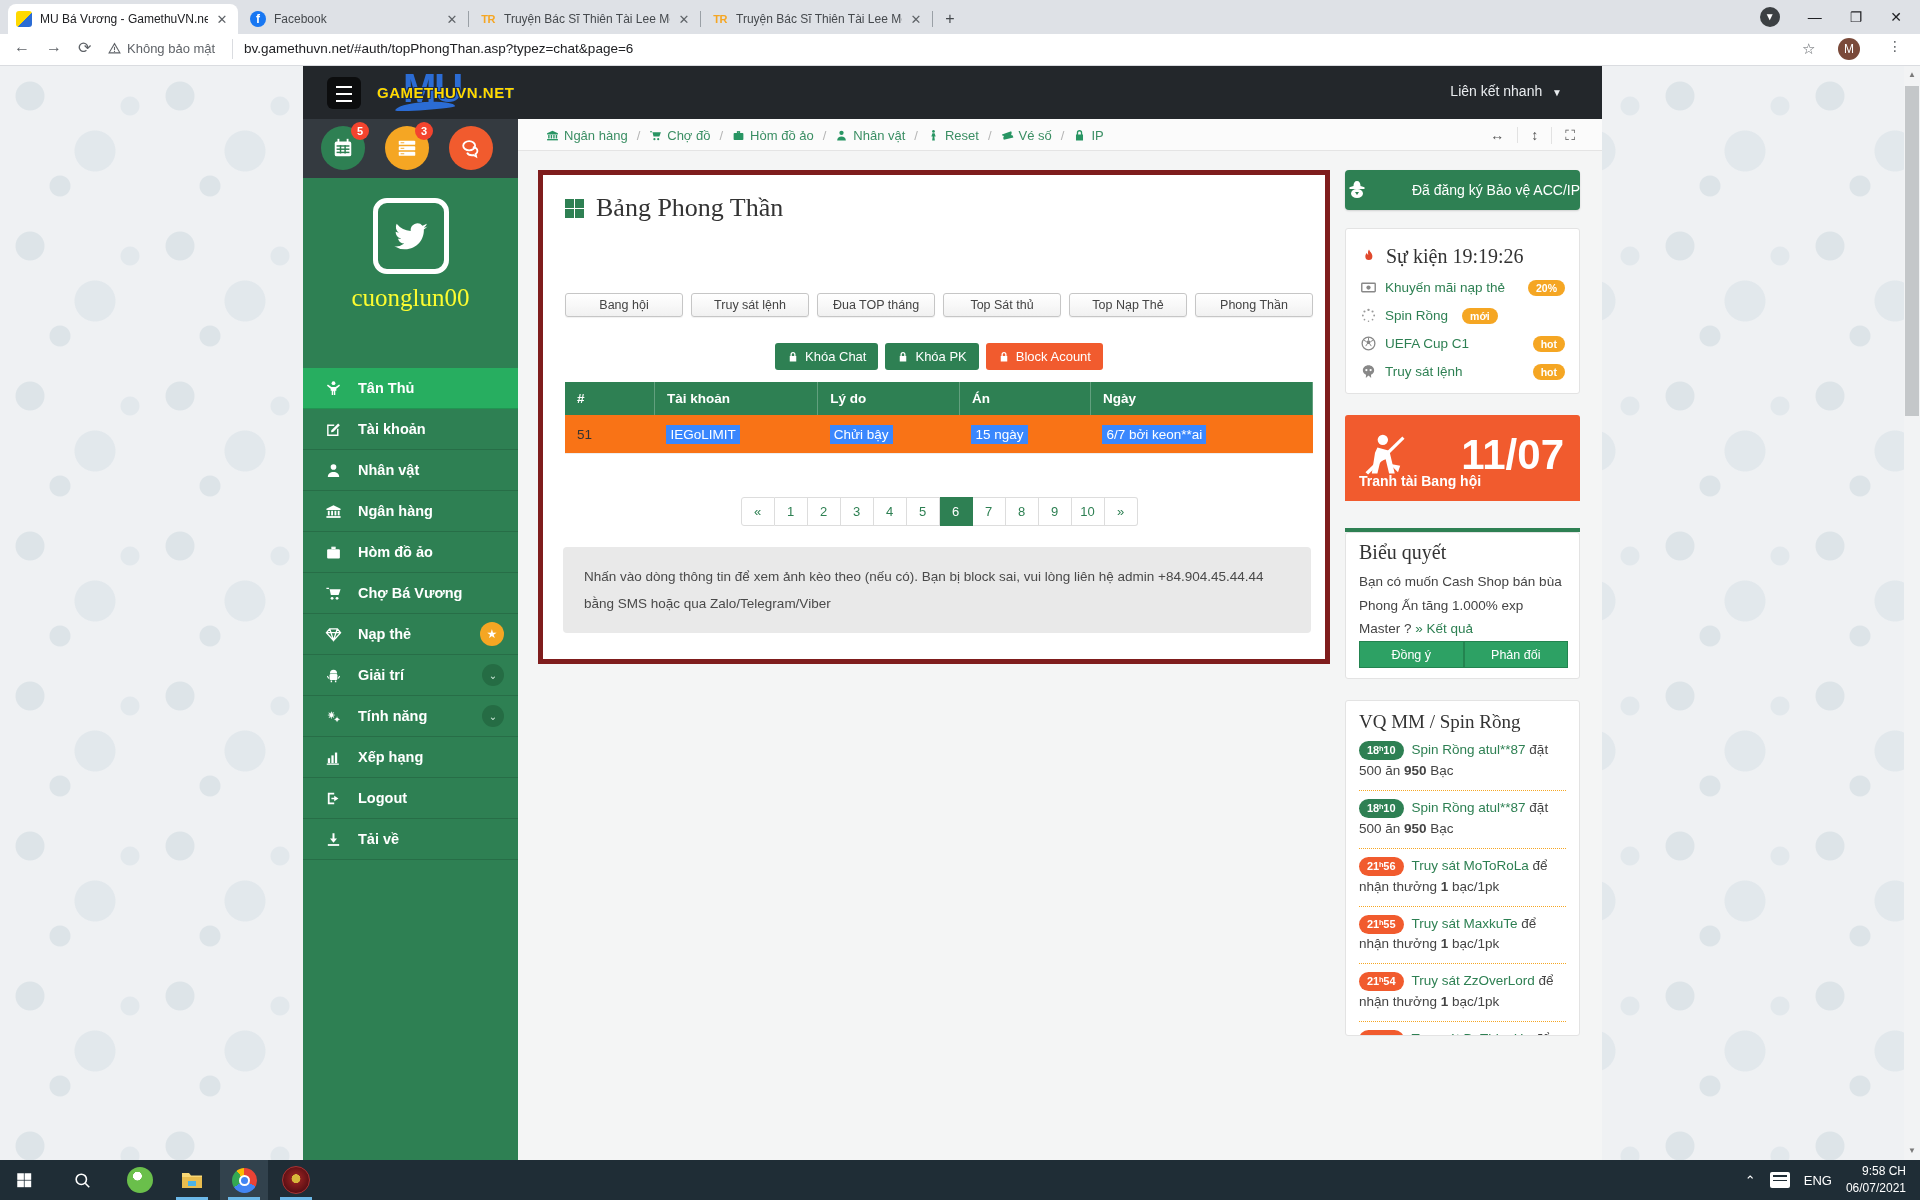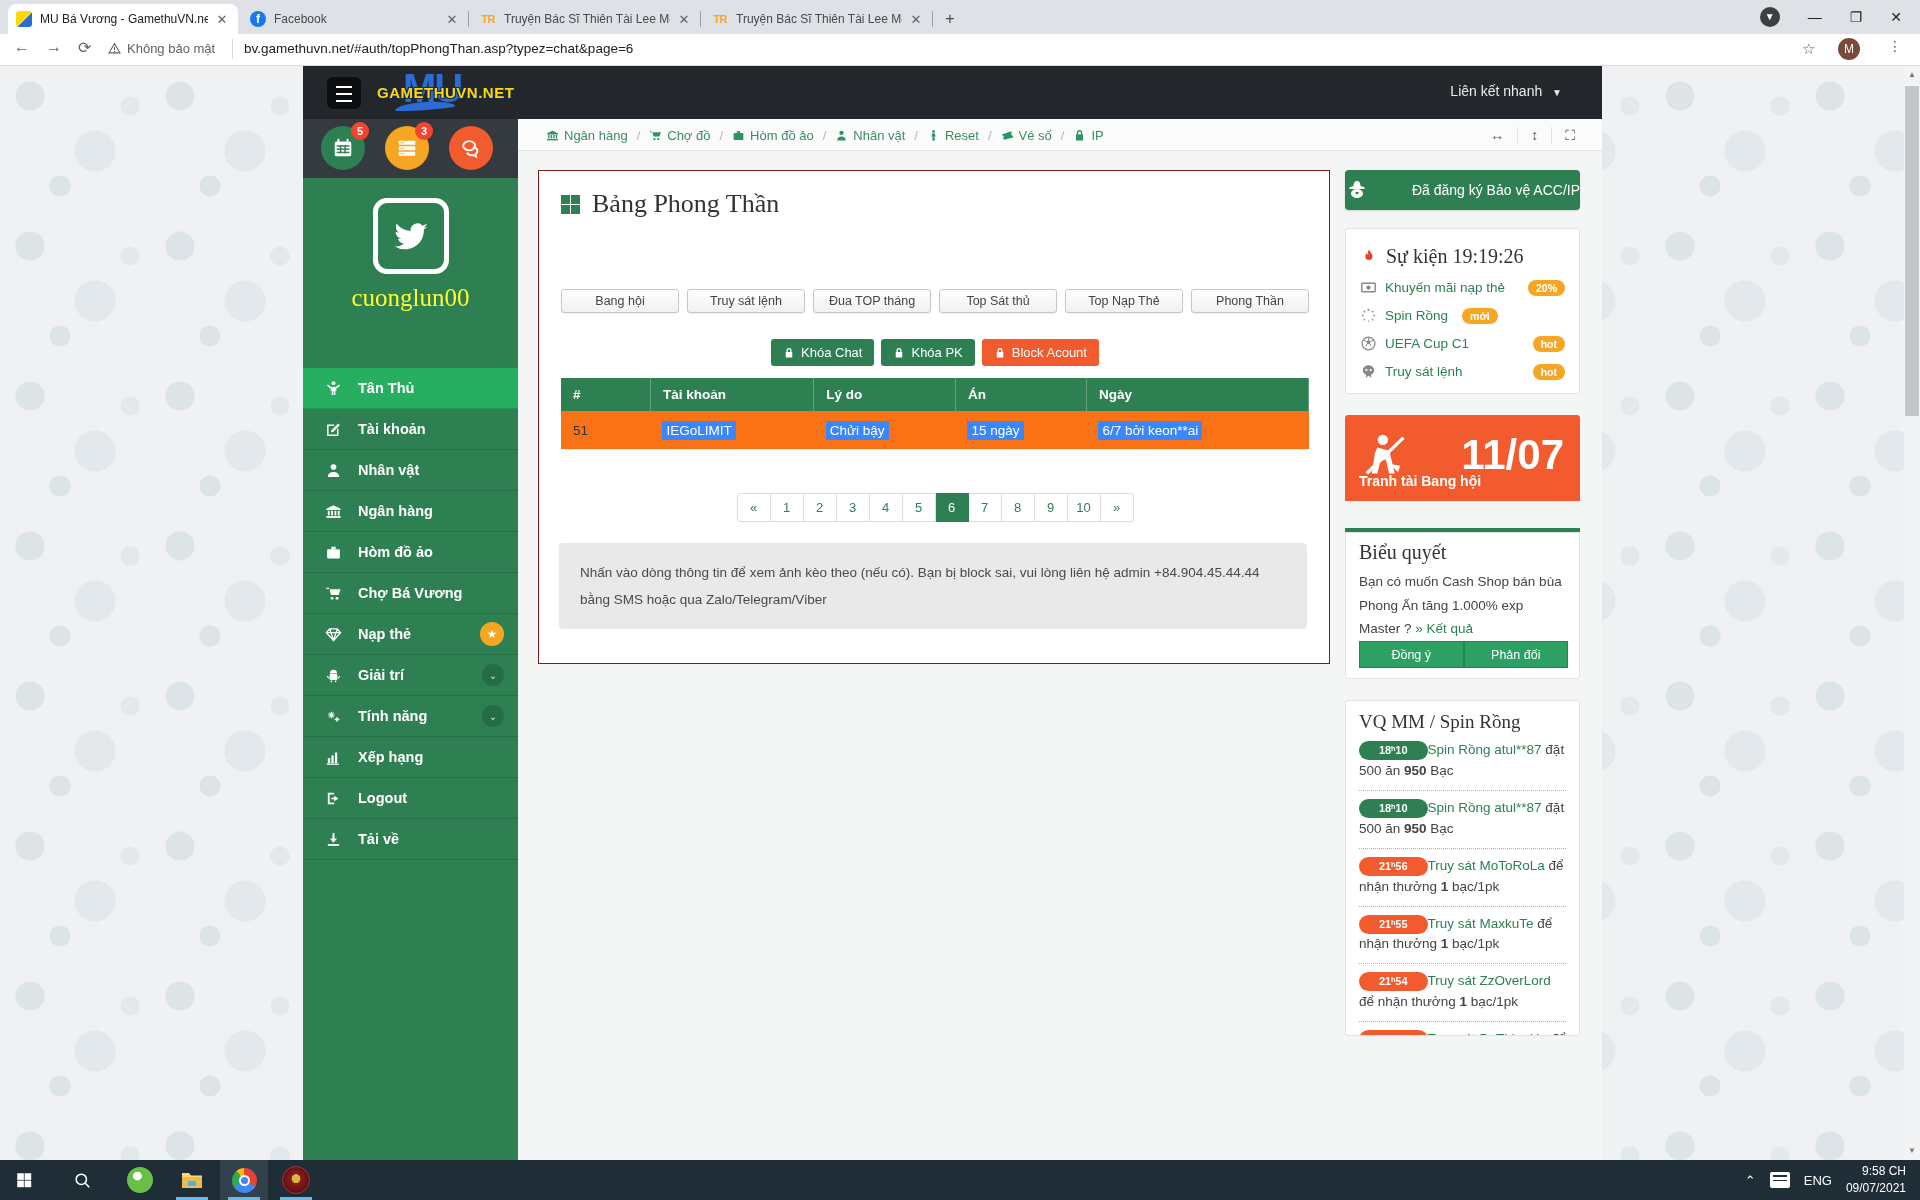--- a/index.html
+++ b/index.html
@@ -63,21 +63,21 @@
   .mchev{position:absolute;right:14px;width:22px;height:22px;border-radius:50%;background:#256c44;color:#cfe9db;font-size:10px;display:flex;align-items:center;justify-content:center;}
   
   #breadbar{position:absolute;left:215px;top:53px;width:1084px;height:32px;background:#fbfbfb;border-bottom:1px solid #e4e4e4;box-sizing:border-box;}
   #crumbs{position:absolute;left:28px;top:0;height:32px;display:flex;align-items:center;gap:9px;font-size:13px;color:#3a8e63;}
   #crumbs .slash{color:#b5b5b5;}
   #crumbs .ci{display:flex;align-items:center;gap:5px;}
   #winicons{position:absolute;right:14px;top:0;height:32px;display:flex;align-items:center;color:#555;}
   #winicons span{padding:0 13px;font-size:14px;border-left:1px solid #e2e2e2;}
   #winicons span:first-child{border-left:none;}
   
-  #panel{position:absolute;left:235px;top:104px;width:792px;height:494px;background:#fff;border:1px solid #7f1d1d;box-sizing:border-box;}
+  #panel{position:absolute;left:235px;top:104px;width:792px;height:494px;background:#fff;border:5px solid #7f1d1d;box-sizing:border-box;}
   #ptitle{position:absolute;left:22px;top:18px;display:flex;align-items:center;gap:12px;}
   #ptitle .wins{width:19px;height:19px;display:grid;grid-template-columns:9px 9px;grid-template-rows:9px 9px;gap:1px;}
   #ptitle .wins i{background:#2e8053;}
   #ptitle .t{font-family:"Liberation Serif","DejaVu Serif",serif;font-size:26px;color:#333;}
   .tabrow{position:absolute;left:22px;width:748px;height:24px;display:flex;gap:8px;}
   .tbtn{flex:1;border:1px solid #c6c6c6;border-radius:3px;background:linear-gradient(#ffffff,#f1f1f1);font-size:12.5px;color:#444;display:flex;align-items:center;justify-content:center;box-shadow:0 1px 1px rgba(0,0,0,0.06);}
   #actions{position:absolute;left:0;top:168px;width:792px;display:flex;justify-content:center;gap:7px;}
   .abtn{height:27px;border-radius:3px;color:#fff;font-size:13px;display:flex;align-items:center;padding:0 12px;gap:6px;}
   .abtn.green{background:#2e8053;}
   .abtn.orange{background:#f15b2e;}
@@ -106,21 +106,21 @@
   #datecard .wic{position:absolute;left:14px;top:14px;}
   #greenline{position:absolute;left:0;top:358px;width:235px;height:4px;background:#2e8053;}
   #vote{position:absolute;left:0;top:362px;width:235px;height:147px;padding:8px 13px;}
   #vote .q{font-size:13.5px;color:#444;line-height:1.75;margin-top:6px;}
   #vote .lnk{color:#2e8053;}
   #votebtns{position:absolute;left:13px;bottom:10px;width:209px;display:flex;}
   .vbtn{flex:1;height:25px;background:#2da164;border:1px solid #238450;color:#fff;font-size:12.5px;display:flex;align-items:center;justify-content:center;}
   #feed{position:absolute;left:0;top:530px;width:235px;height:336px;padding:10px 13px;overflow:hidden;}
   .fitem{padding:7px 0 8px;border-bottom:1px dotted #f5a623;font-size:13.5px;line-height:1.55;color:#444;}
   .fitem:last-child{border-bottom:none;}
-  .tbadge{display:inline-block;border-radius:10px;color:#fff;font-size:11px;font-weight:bold;padding:1px 20px;margin-right:0;}
+  .tbadge{display:inline-block;border-radius:10px;color:#fff;font-size:11px;font-weight:bold;padding:1px 8px;margin-right:8px;}
   .tbadge.green{background:#2e8053;}
   .tbadge.orange{background:#f15b2e;}
   .fname{color:#2e8053;}
   
   #sbar{position:absolute;left:1904px;top:0;width:16px;height:1094px;background:#f2f3f4;}
   #sbar .arr{position:absolute;left:0;width:16px;height:14px;color:#7a7a7a;font-size:8px;text-align:center;line-height:14px;}
   #sbthumb{position:absolute;left:1px;top:20px;width:14px;height:330px;background:#c4c7c9;}
   
   #taskbar{position:absolute;left:0;top:1160px;width:1920px;height:40px;background:#1f2d36;}
   .tkslot{position:absolute;top:0;width:48px;height:40px;display:flex;align-items:center;justify-content:center;}
@@ -777,18 +777,18 @@
     </div>
     <div id="tray">
       <span class="trayic">⌃</span>
       <span id="notific">
           <i></i>
           <i></i>
         </span>
       <span style="font-size:13px">ENG</span>
       <div id="clock">
         <div>9:58 CH</div>
-        <div>09/07/2021</div>
+        <div>06/07/2021</div>
       </div>
     </div>
   </div>
 
 </div>
 
 </body></html>

